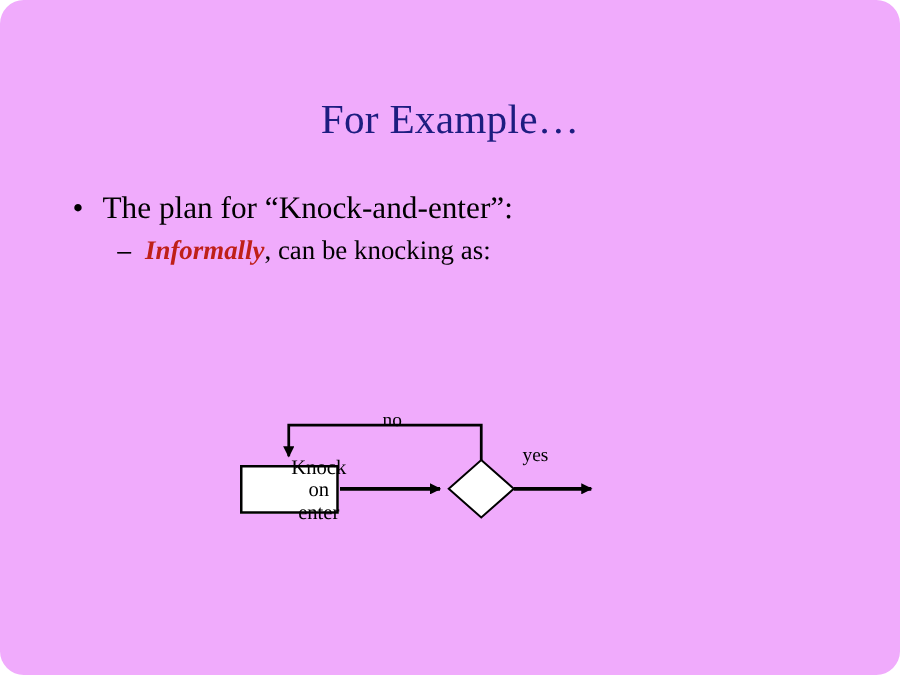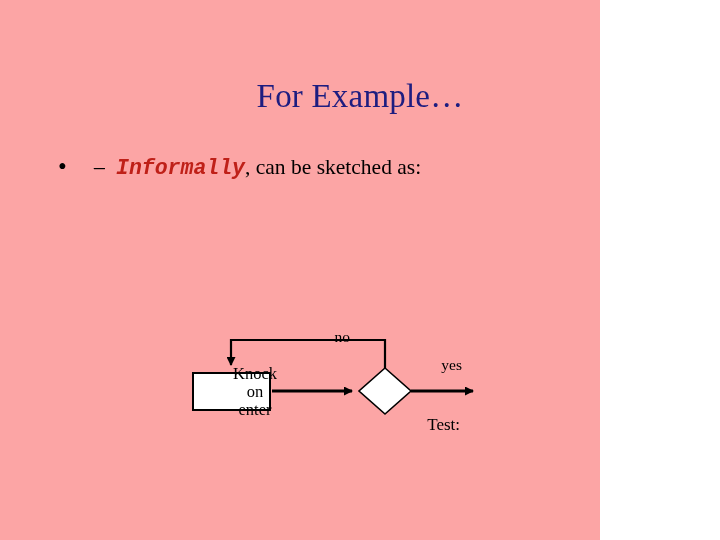--- a/index.html
+++ b/index.html
@@ -2,26 +2,27 @@
 <html><head>
 <meta charset="utf-8">
 <style>
   html, body {
     margin: 0;
     padding: 0;
     background: #ffffff;
   }
   #slide {
     position: relative;
-    width: 600px;
+    width: 720px;
     height: 540px;
-    background: #fca5a5;
+    background: #f0abfc;
     overflow: hidden;
     font-family: "Liberation Serif", "DejaVu Serif", serif;
     color: #000000;
+    border-radius: 19px;
   }
 
   
   #slide-title {
     position: absolute;
     left: 0;
     top: 76px;
     width: 720px;
     text-align: center;
     font-size: 33px;
@@ -64,21 +65,20 @@
     position: absolute;
     left: 48px;
     top: 0;
     font-size: 21.5px;
     line-height: 28px;
   }
   .em-red {
     color: #bf2018;
     font-weight: bold;
     font-style: italic;
-    font-family: Liberation Mono, monospace;
   }
 
   
   #flowchart {
     position: absolute;
     left: 0;
     top: 322px;
     width: 720px;
     height: 150px;
   }
@@ -109,21 +109,21 @@
     left: 480px;
     top: 53px;
     width: 60px;
     height: 30px;
   }
   .fc-label {
     position: absolute;
     font-size: 15.5px;
     line-height: 17px;
     color: #000000;
-    text-align: right;
+    text-align: left;
     white-space: nowrap;
   }
   #label-no  { left: 306px; top: 6px;  width: 44px; }
   #label-yes { left: 418px; top: 34px; width: 44px; }
   #label-test {
     left: 310px;
     top: 92px;
     width: 150px;
     font-size: 17px;
     line-height: 22px;
@@ -133,29 +133,30 @@
 <body>
 
 <div id="slide">
 
   <div id="slide-title">For Example…</div>
 
   <div id="body">
 
     <div class="bullet-l1">
       <span class="dot">•</span>
+      <span>The plan for “Knock-and-enter”:</span>
     </div>
 
     <div class="bullet-l2">
       <span class="dash">–</span>
     </div>
 
     <div class="bullet-l2">
       <span class="dash">–</span>
-      <span class="em-red">Informally</span><span>, can be sketched as:</span>
+      <span class="em-red">Informally</span><span>, can be knocking as:</span>
     </div>
 
   </div>
 
   <div id="flowchart">
 
     <svg width="720" height="150" viewBox="0 0 720 150">
       <defs>
         <marker id="ah" markerWidth="9" markerHeight="9" refX="8" refY="4.5" orient="auto" markerUnits="userSpaceOnUse">
           <path d="M0,0 L9,4.5 L0,9 z" fill="#000000"></path>
@@ -174,17 +175,16 @@
     <div id="box-knock" class="fc-box">
       <span>Knock</span>
       <span>on enter</span>
     </div>
 
 
     <div id="label-no" class="fc-label">no</div>
     <div id="label-yes" class="fc-label">yes</div>
 
     <div id="label-test" class="fc-label">
-      <div>Test:</div>
     </div>
 
   </div>
 </div>
 
 </body></html>

